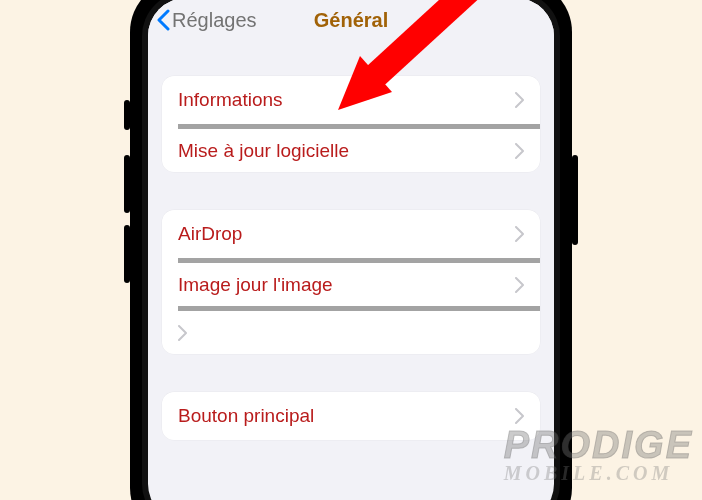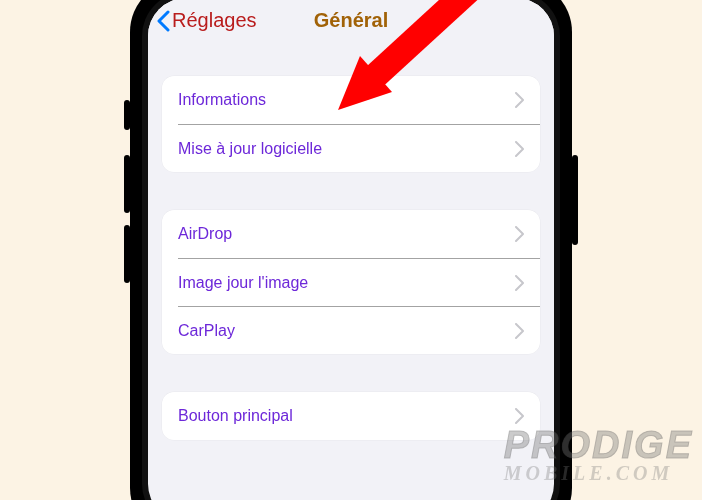--- a/index.html
+++ b/index.html
@@ -44,22 +44,22 @@
   .nav-bar {
     height: 44px;
     display: flex;
     align-items: center;
     position: relative;
     padding: 0 8px;
     background: #f2f2f7;
   }
   .back-btn {
     display: flex;
-    align-items: flex-end;
-    color: #b91c1c;
+    align-items: center;
+    color: #737373;
     font-size: 20px;
     cursor: pointer;
   }
   .back-chevron { margin-right: 2px; display: inline-flex; }
   .nav-title {
     position: absolute;
     left: 0; right: 0;
     text-align: center;
     font-size: 20px;
     font-weight: 600;
@@ -78,23 +78,23 @@
   .group.g2 { margin-top: 38px; }
   .group.g3 { margin-top: 38px; }
   .row {
     display: flex;
     align-items: center;
     justify-content: space-between;
     height: 48px;
     padding: 0 16px;
     cursor: pointer;
   }
-  .row + .row { border-top: 1px solid #a3a3a3; margin-left: 16px; padding-left: 0; }
+  .row + .row { border-top: 5px solid #a3a3a3; margin-left: 16px; padding-left: 0; }
   .row + .row .row-label { margin-left: 0; }
-  .row-label { font-size: 16px; color: #6d28d9; }
+  .row-label { font-size: 19px; color: #b91c1c; }
   .row-chevron { color: #c7c7cc; display: inline-flex; }
 
   .arrow-overlay {
     position: absolute;
     left: 320px;
     top: -30px;
     pointer-events: none;
   }
 
   .watermark {
@@ -181,21 +181,20 @@
           </div>
           <div class="row">
             <span class="row-label">Image jour l'image</span>
             <span class="row-chevron">
                 <svg width="9" height="16" viewBox="0 0 9 16">
                   <path d="M1 1 L8 8 L1 15" stroke="#c7c7cc" stroke-width="2" fill="none" stroke-linecap="round" stroke-linejoin="round"></path>
                 </svg>
               </span>
           </div>
           <div class="row">
-            <span class="row-label">CarPlay</span>
             <span class="row-chevron">
                 <svg width="9" height="16" viewBox="0 0 9 16">
                   <path d="M1 1 L8 8 L1 15" stroke="#c7c7cc" stroke-width="2" fill="none" stroke-linecap="round" stroke-linejoin="round"></path>
                 </svg>
               </span>
           </div>
         </div>
 
         <div class="group g3">
           <div class="row">

